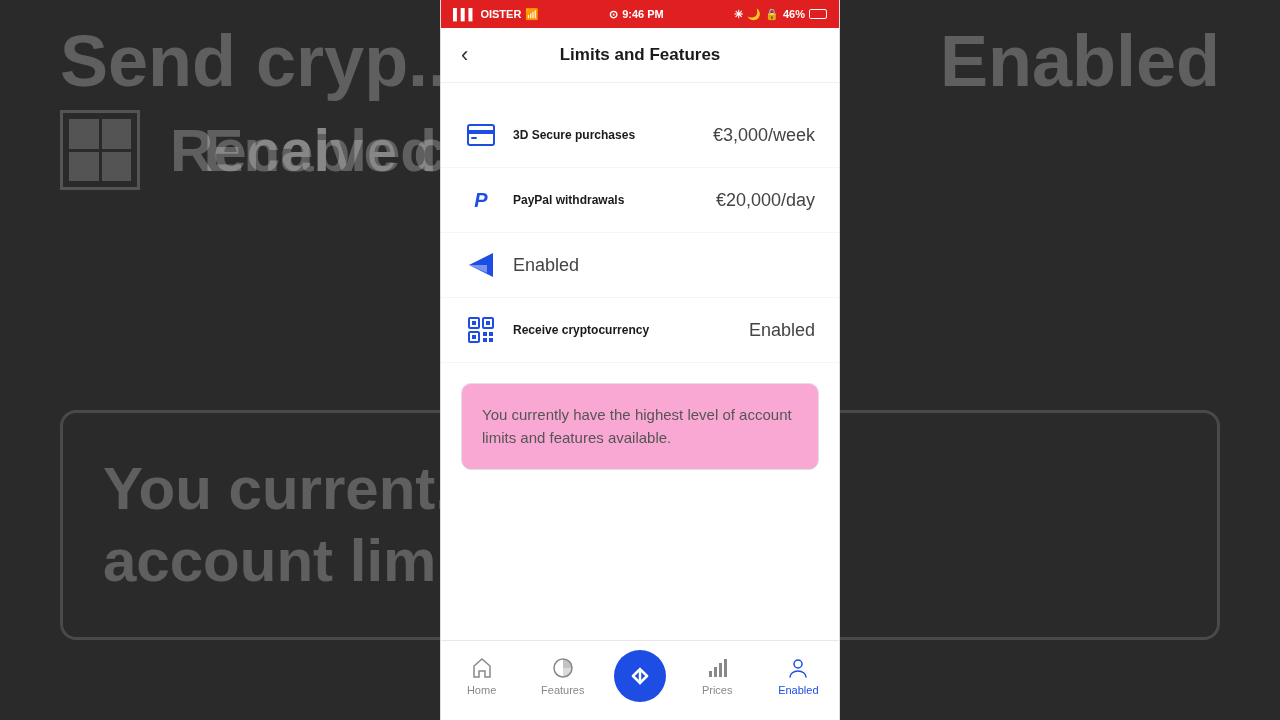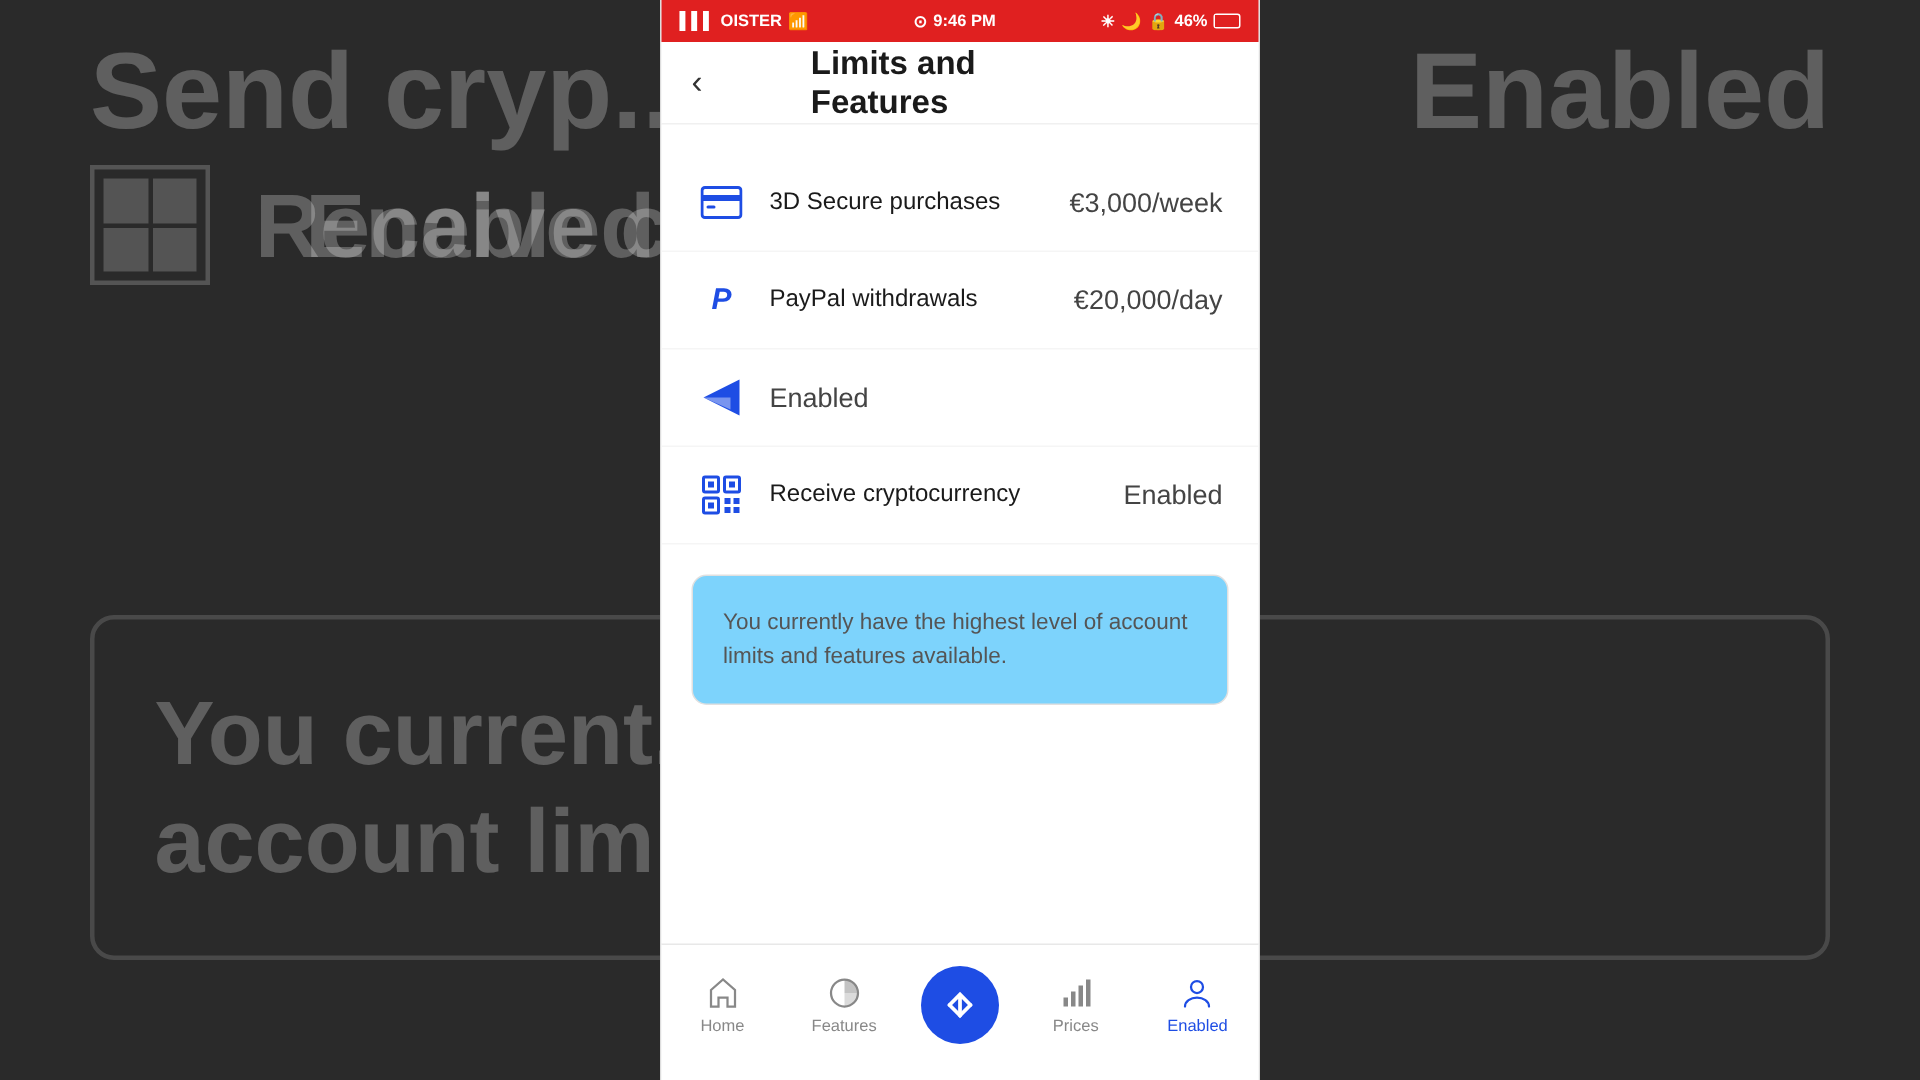--- a/index.html
+++ b/index.html
@@ -128,21 +128,21 @@
       font-size: 22px;
       color: #333;
       cursor: pointer;
       line-height: 1;
     }
 
     .page-title {
       position: absolute;
       left: 50%;
       transform: translateX(-50%);
-      font-size: 22px;
+      font-size: 17px;
       font-weight: 600;
       color: #1a1a1a;
     }
 
     
     .main-content {
       flex: 1;
       overflow-y: auto;
       background: #fff;
       padding: 20px 0;
@@ -166,49 +166,49 @@
       flex-shrink: 0;
     }
 
     .feature-icon svg {
       width: 28px;
       height: 28px;
     }
 
     .feature-label {
       flex: 1;
-      font-size: 16px;
+      font-size: 12px;
       color: #1a1a1a;
-      font-weight: 400;
+      font-weight: 700;
     }
 
     .feature-value {
       font-size: 18px;
       color: #444;
       font-weight: 400;
     }
 
     
     .info-box {
       margin: 20px 20px;
       border: 1px solid #e0e0e0;
       border-radius: 10px;
       padding: 20px;
-      background: #7dd3fc;
+      background: #f9a8d4;
     }
 
     .info-text {
       font-size: 15px;
       color: #555;
       line-height: 1.5;
     }
 
     
     .bottom-nav {
-      height: 91px;
+      height: 80px;
       background: #fff;
       border-top: 1px solid #e8e8e8;
       display: flex;
       align-items: center;
       justify-content: space-around;
       flex-shrink: 0;
       padding-bottom: 10px;
     }
 
     .nav-item {

